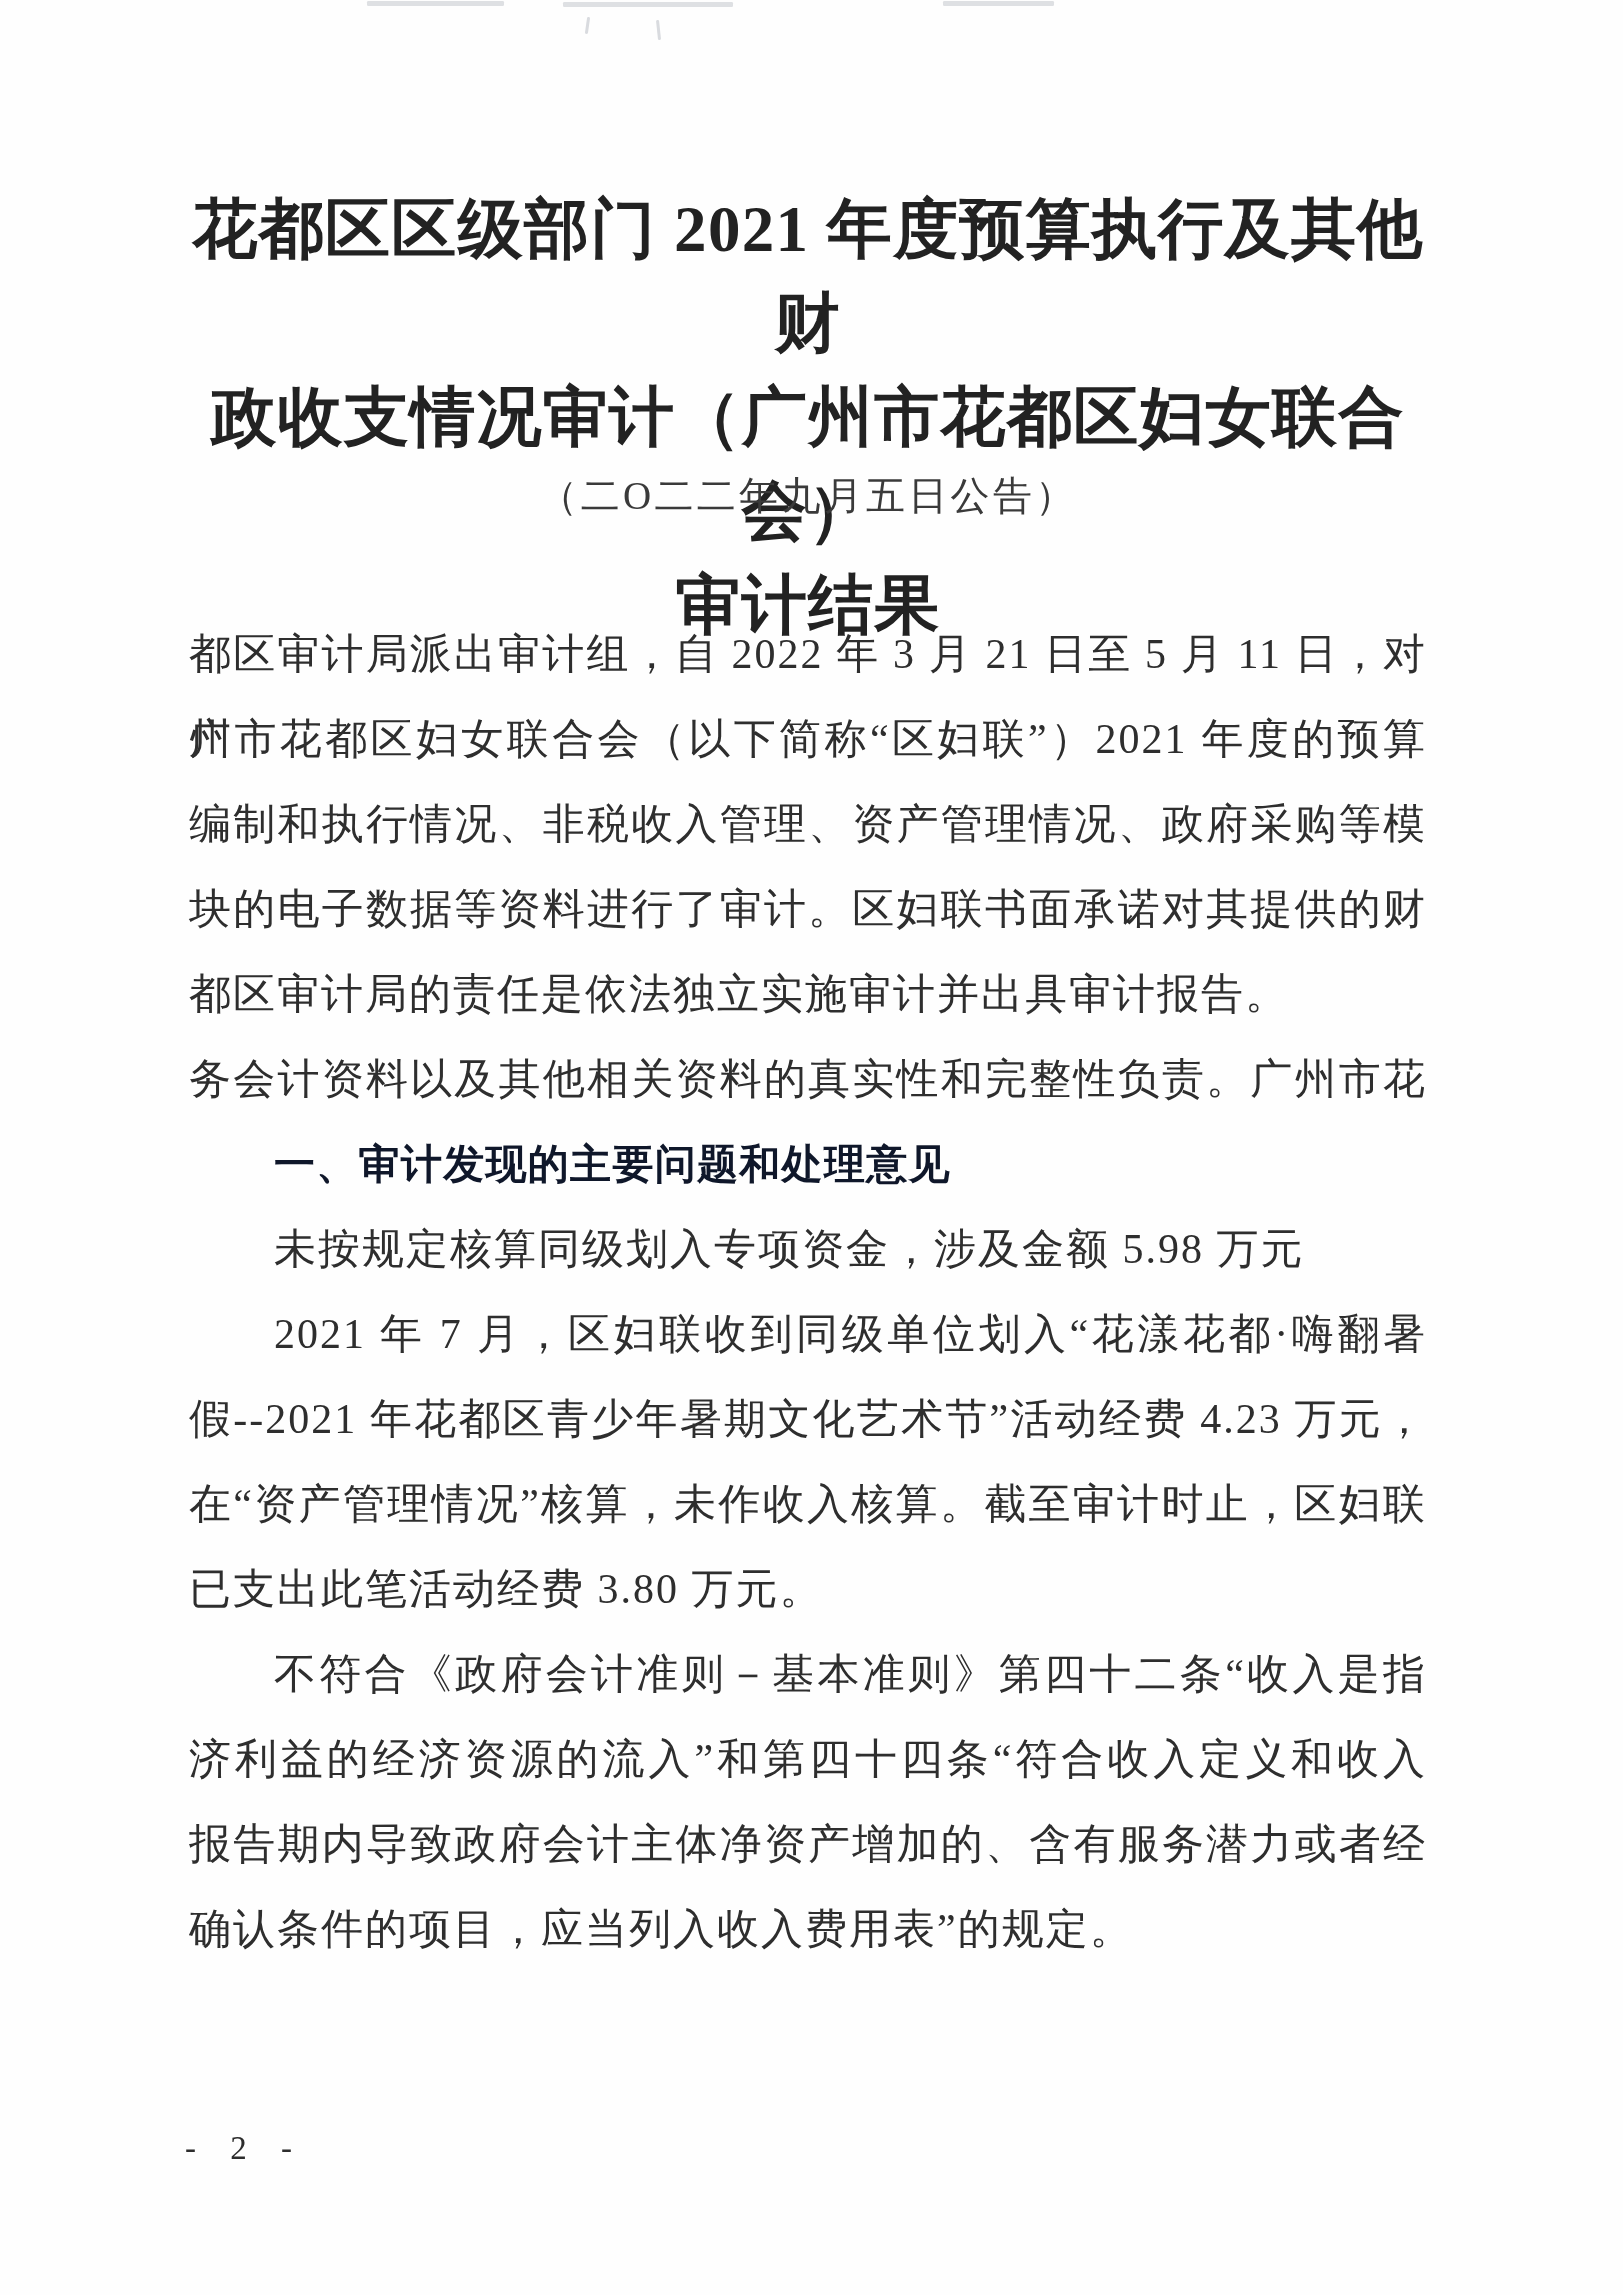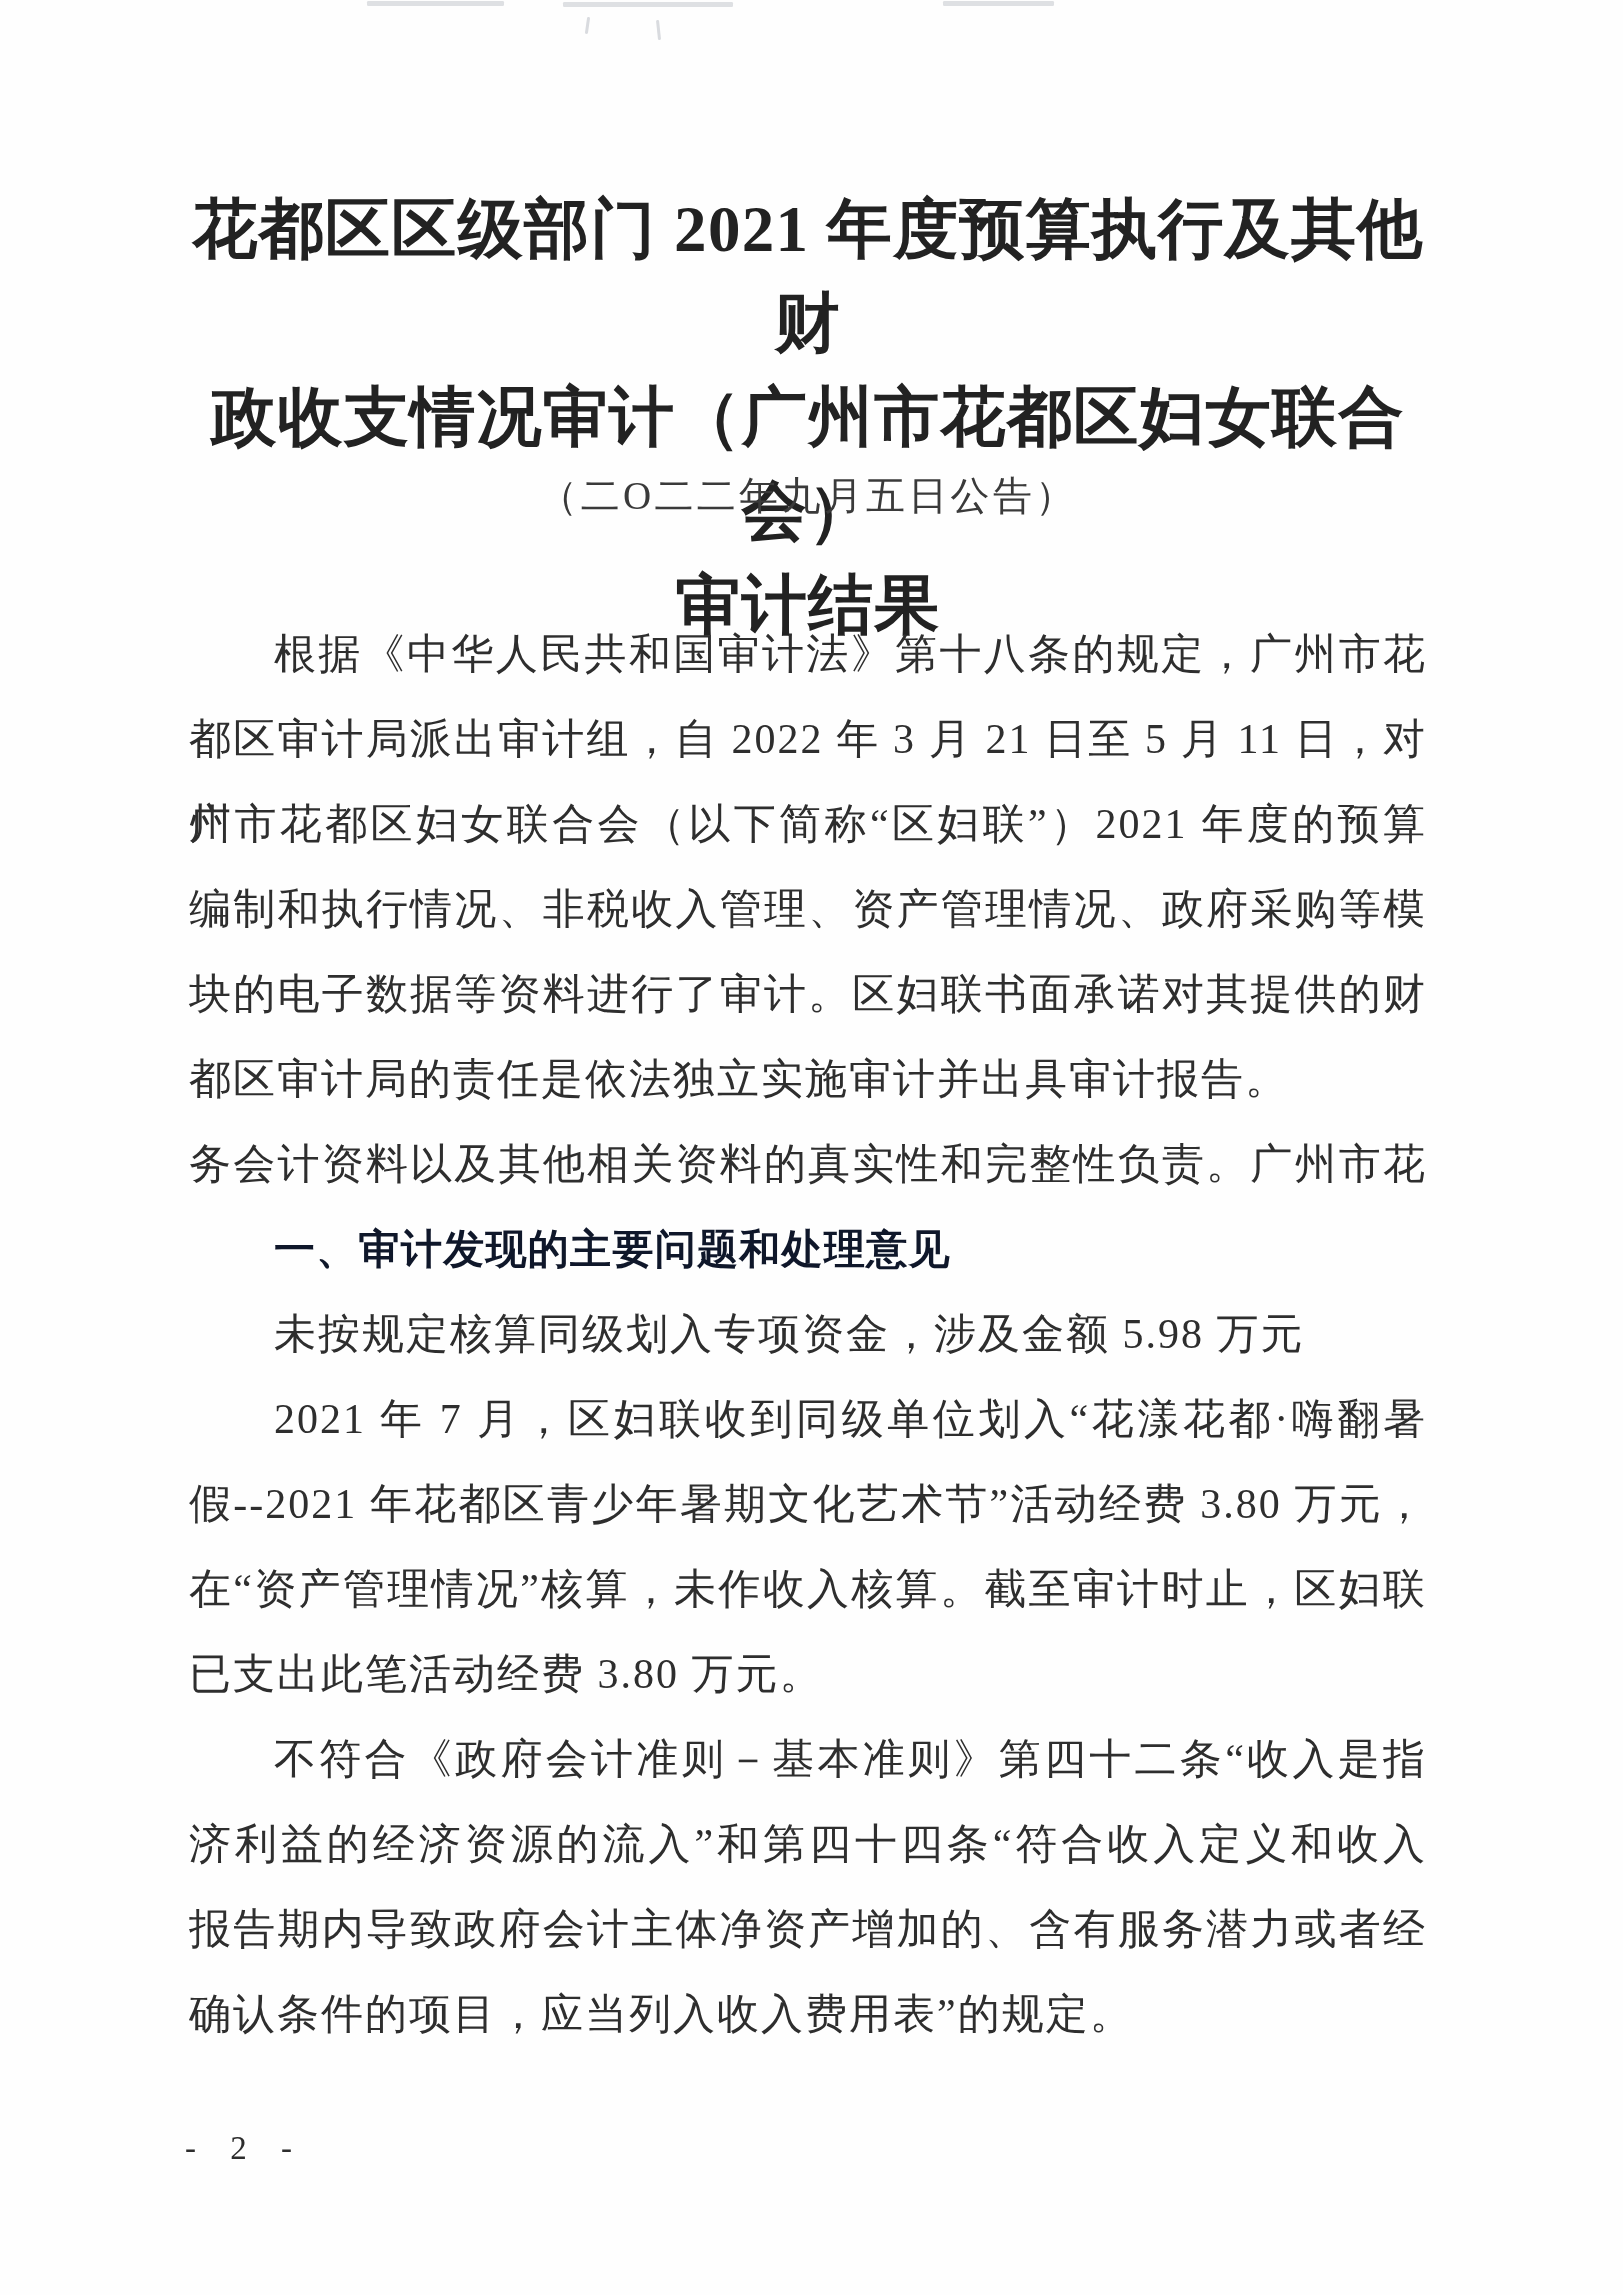--- a/index.html
+++ b/index.html
@@ -82,31 +82,30 @@
 
   <div class="title-block">
     <div>花都区区级部门 2021 年度预算执行及其他财</div>
     <div>政收支情况审计（广州市花都区妇女联合会）</div>
     <div>审计结果</div>
   </div>
 
   <div class="date-line">（二O二二年九月五日公告）</div>
 
   <div class="body-block">
-    <div class="line j ind">根据《中华人民共和国审计法》第十八条的规定，广州市花</div>
     <div class="line j">都区审计局派出审计组，自 2022 年 3 月 21 日至 5 月 11 日，对广</div>
     <div class="line j">州市花都区妇女联合会（以下简称“区妇联”）2021 年度的预算</div>
     <div class="line j">编制和执行情况、非税收入管理、资产管理情况、政府采购等模</div>
     <div class="line j">块的电子数据等资料进行了审计。区妇联书面承诺对其提供的财</div>
     <div class="line">都区审计局的责任是依法独立实施审计并出具审计报告。</div>
     <div class="line j">务会计资料以及其他相关资料的真实性和完整性负责。广州市花</div>
     <div class="line ind heading">一、审计发现的主要问题和处理意见</div>
     <div class="line ind">未按规定核算同级划入专项资金，涉及金额 5.98 万元</div>
     <div class="line j ind">2021 年 7 月，区妇联收到同级单位划入“花漾花都·嗨翻暑</div>
-    <div class="line j">假--2021 年花都区青少年暑期文化艺术节”活动经费 3.80 万元，</div>
+    <div class="line j">假--2021 年花都区青少年暑期文化艺术节”活动经费 4.23 万元，</div>
     <div class="line j">在“资产管理情况”核算，未作收入核算。截至审计时止，区妇联</div>
     <div class="line">已支出此笔活动经费 3.80 万元。</div>
     <div class="line j ind">不符合《政府会计准则－基本准则》第四十二条“收入是指</div>
     <div class="line j">济利益的经济资源的流入”和第四十四条“符合收入定义和收入</div>
     <div class="line j">报告期内导致政府会计主体净资产增加的、含有服务潜力或者经</div>
     <div class="line">确认条件的项目，应当列入收入费用表”的规定。</div>
   </div>
 
   <div class="page-number">- 2 -</div>
 

